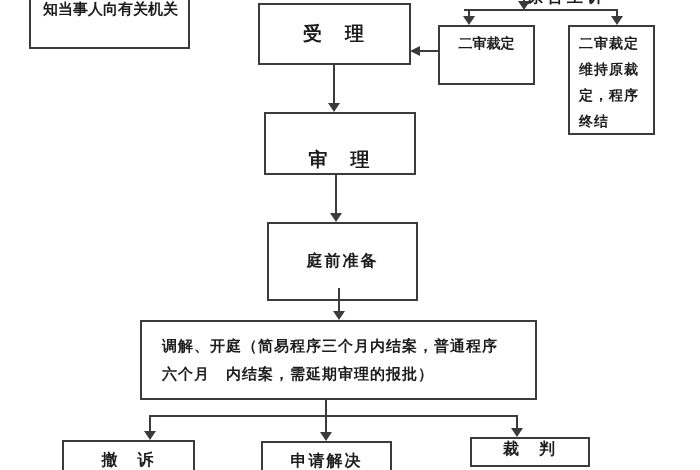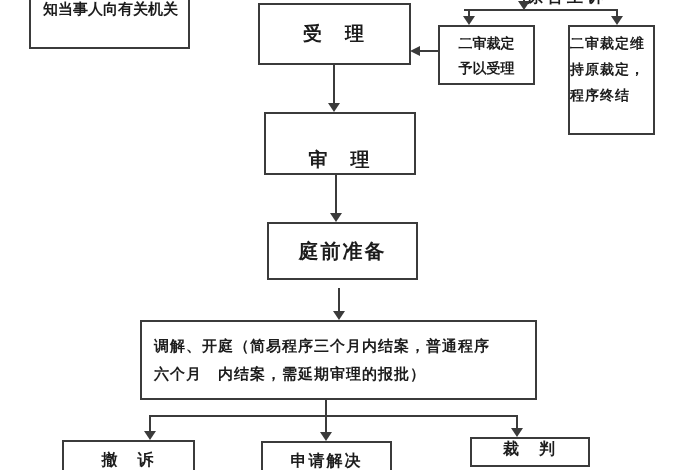--- a/index.html
+++ b/index.html
@@ -44,25 +44,25 @@
     white-space: nowrap; line-height: 16px;
   }
 
   
   #box-notify   { left: 29px;  top: -18px; width: 161px; height: 67px;
                   font-size: 15px; line-height: 26px; padding: 12px 0 0 12px; font-weight: bold; }
   #box-accept   { left: 258px; top: 3px;   width: 153px; height: 62px; }
   #box-2nd-accept { left: 438px; top: 25px; width: 97px; height: 60px;
                   font-size: 14px; line-height: 25px; padding-top: 4px; text-align: center; }
   #box-2nd-uphold { left: 568px; top: 25px; width: 87px; height: 110px;
-                  font-size: 14px; line-height: 26px; padding: 4px 8px 0 0; letter-spacing: 1px; }
+                  font-size: 14px; line-height: 26px; padding: 4px 8px 0 9px; letter-spacing: 1px; }
   #box-trial    { left: 264px; top: 112px; width: 152px; height: 63px; align-items: flex-end; }
-  #box-pretrial { left: 267px; top: 222px; width: 151px; height: 58px; font-size: 20px; }
+  #box-pretrial { left: 267px; top: 222px; width: 151px; height: 79px; font-size: 16px; }
   #box-hearing  { left: 140px; top: 320px; width: 397px; height: 80px;
-                  font-size: 15px; line-height: 28px; padding: 10px 0 0 12px; letter-spacing: 1px; }
+                  font-size: 15px; line-height: 28px; padding: 10px 0 0 20px; letter-spacing: 1px; }
   #box-withdraw { left: 62px;  top: 440px; width: 133px; height: 42px;
                   font-size: 16px; text-align: center; padding-top: 8px; letter-spacing: 2px; }
   #box-mediation{ left: 261px; top: 441px; width: 131px; height: 42px;
                   font-size: 16px; text-align: center; padding-top: 8px; letter-spacing: 2px; }
   #box-judgment { left: 470px; top: 437px; width: 120px; height: 30px;
                   font-size: 16px; text-align: center; padding-top: 0; letter-spacing: 2px; }
 </style>
 </head>
 <body>
 
@@ -80,21 +80,20 @@
 <div class="box" id="box-notify">
   <div>知当事人向有关机关</div>
 </div>
 
 <div class="box center-label" id="box-accept">
   <span>受　理</span>
 </div>
 
 <div class="box" id="box-2nd-accept">
   <div>二审裁定</div>
-  <div>予以受理</div>
 </div>
 
 <div class="box" id="box-2nd-uphold">
   <span>二审裁定维持原裁定，程序终结</span>
 </div>
 
 <div class="hline" style="left:420px; top:50px; width:18px; height:2px;"></div>
 <div class="ah-left" style="left:410px; top:46px;"></div>
 
 <div class="vline" style="left:333px; top:65px; width:2px; height:40px;"></div>

